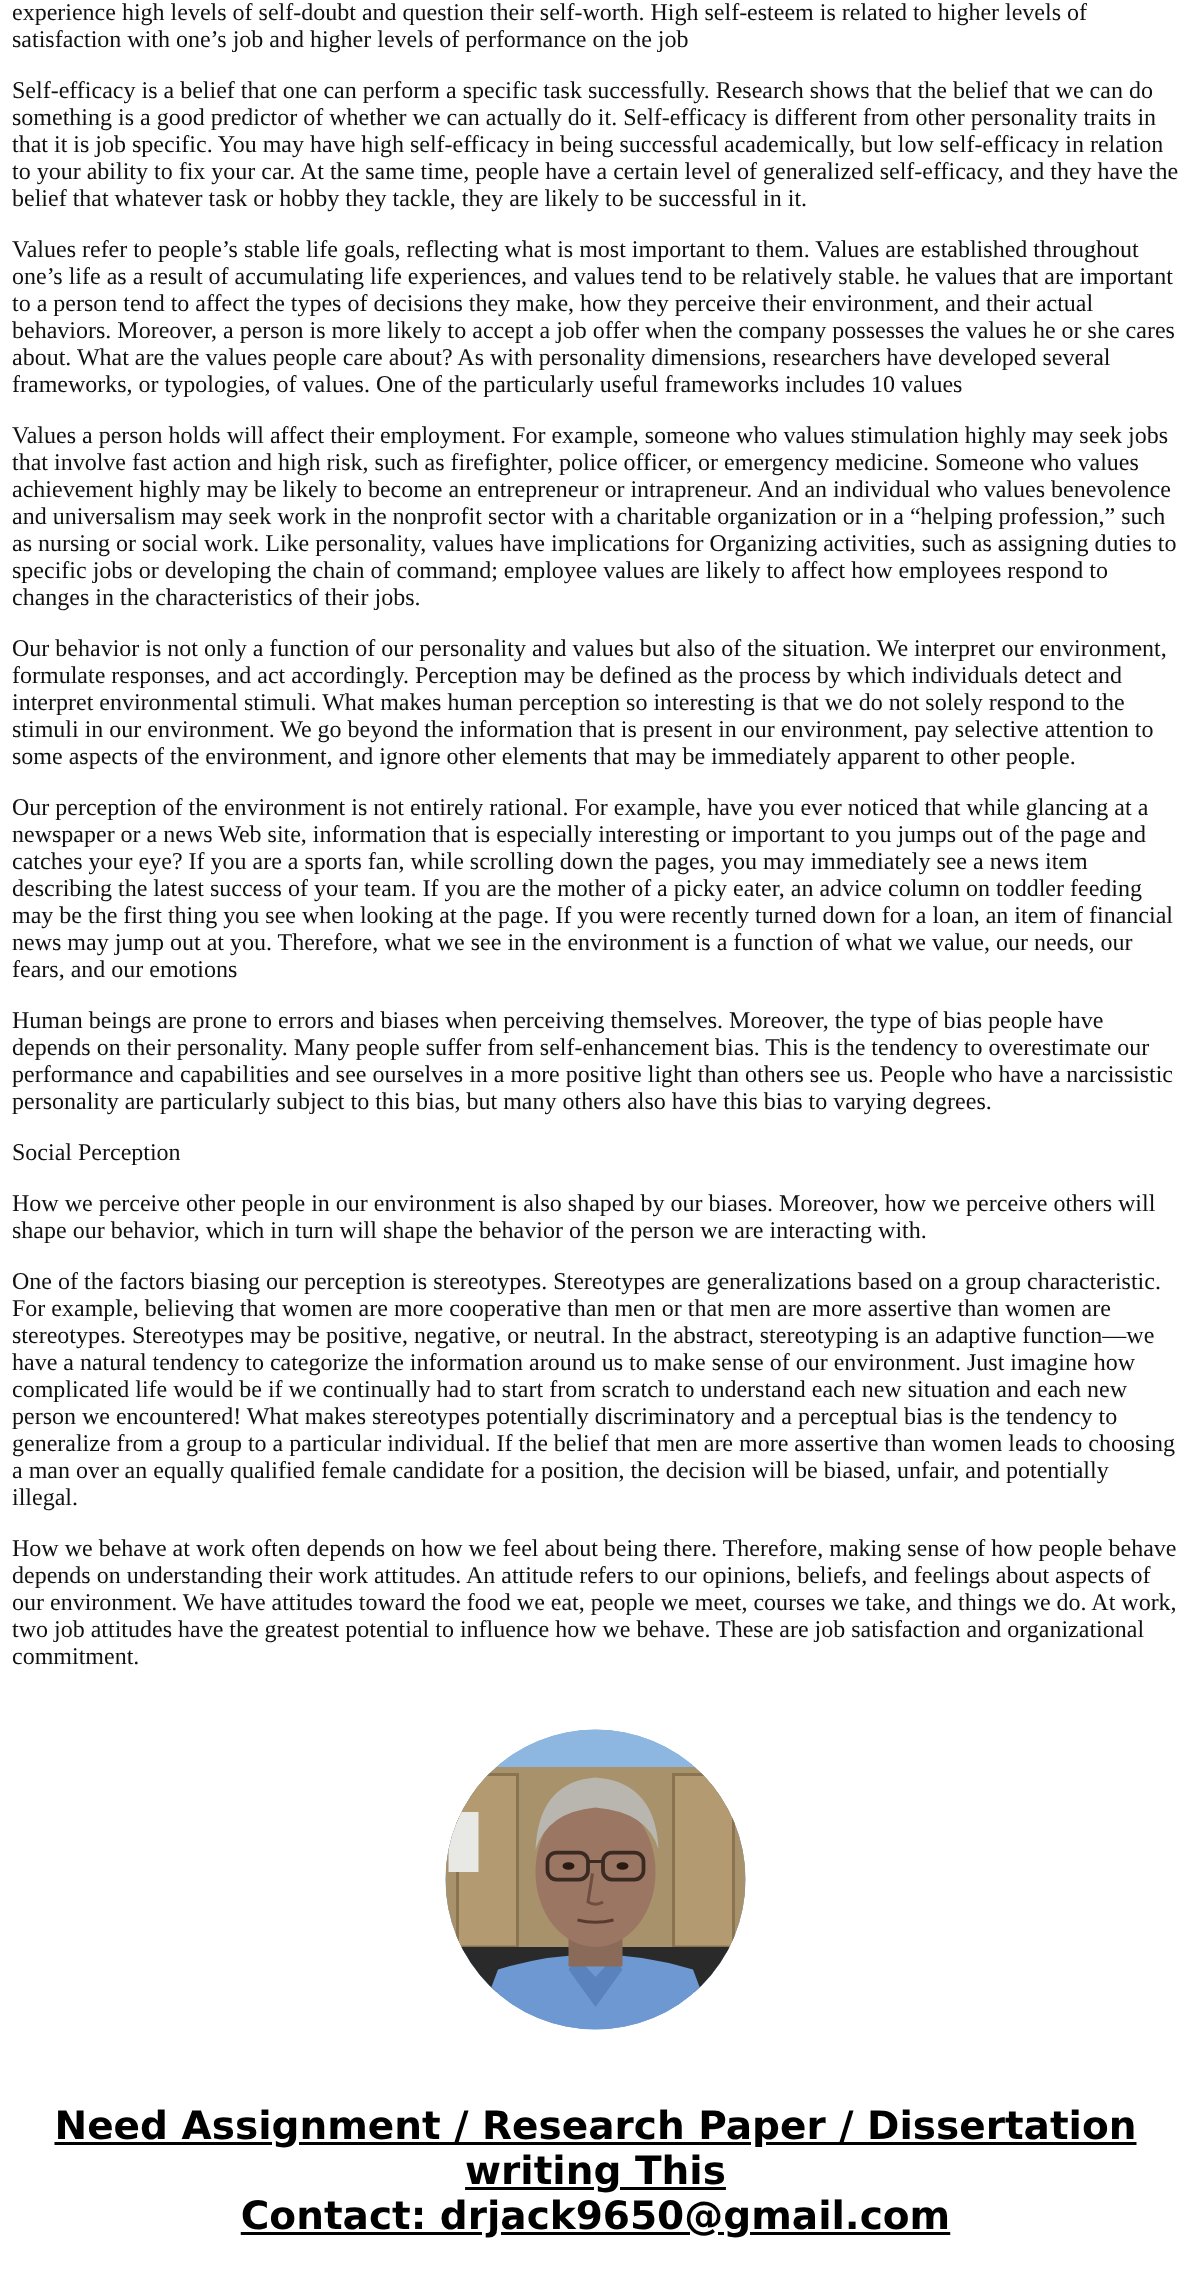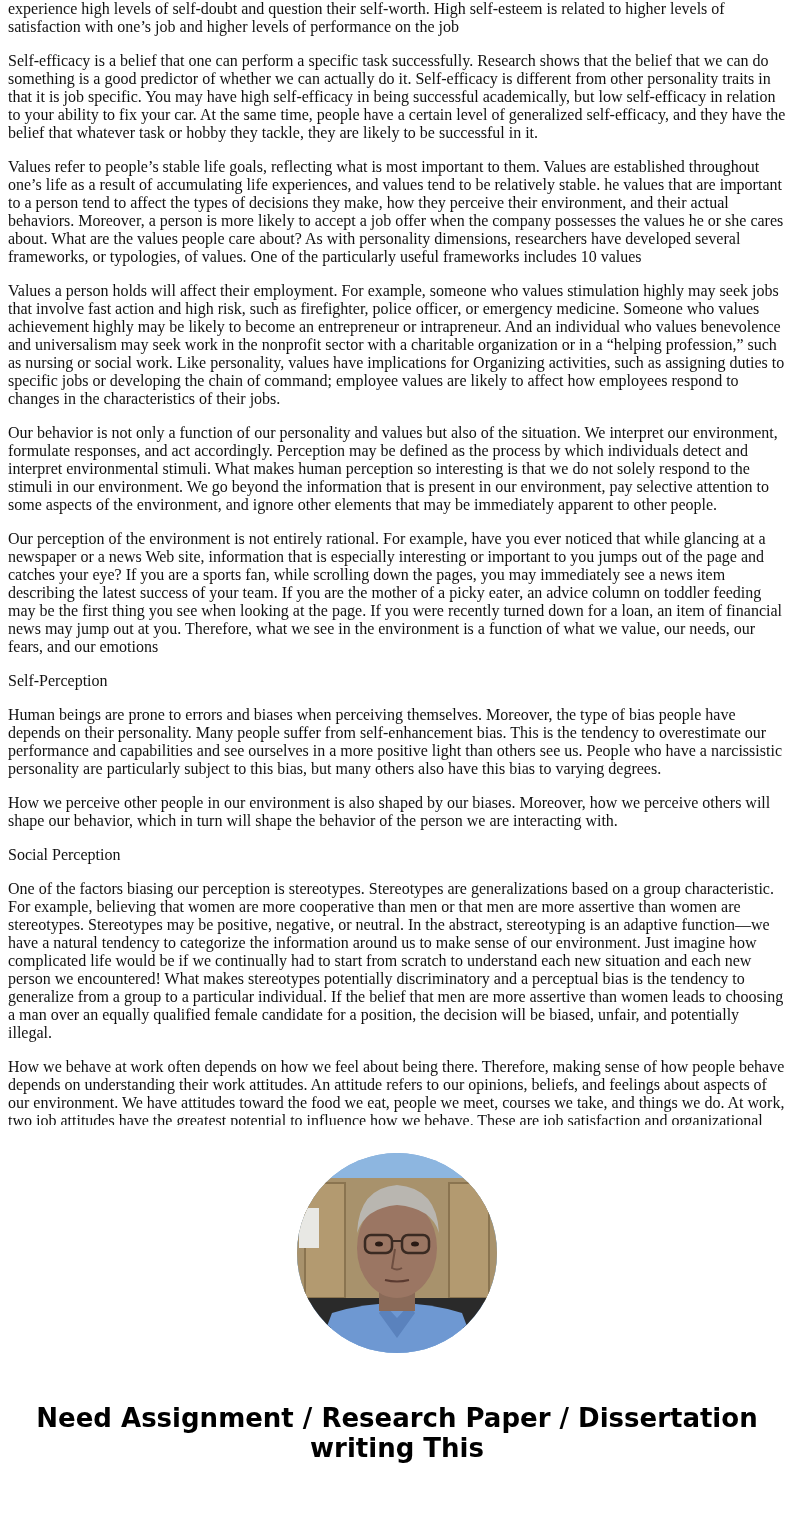--- a/index.html
+++ b/index.html
@@ -46,38 +46,38 @@
     position: absolute;
     left: 0;
     top: 1403px;
     width: 794px;
     text-align: center;
     font-family: "DejaVu Sans", "Liberation Sans", sans-serif;
     font-weight: bold;
     font-size: 26px;
     line-height: 30px;
     color: #000000;
+    text-decoration: underline;
   }
   .promo div { display: block; }
 </style>
 </head>
 <body>
 
 <div class="article-viewport">
   <div class="article">
     <p>Self-esteem is the degree to which a person has overall positive feelings about themselves. People with low self-esteem experience high levels of self-doubt and question their self-worth. High self-esteem is related to higher levels of satisfaction with one’s job and higher levels of performance on the job</p>
     <p>Self-efficacy is a belief that one can perform a specific task successfully. Research shows that the belief that we can do something is a good predictor of whether we can actually do it. Self-efficacy is different from other personality traits in that it is job specific. You may have high self-efficacy in being successful academically, but low self-efficacy in relation to your ability to fix your car. At the same time, people have a certain level of generalized self-efficacy, and they have the belief that whatever task or hobby they tackle, they are likely to be successful in it.</p>
     <p>Values refer to people’s stable life goals, reflecting what is most important to them. Values are established throughout one’s life as a result of accumulating life experiences, and values tend to be relatively stable. he values that are important to a person tend to affect the types of decisions they make, how they perceive their environment, and their actual behaviors. Moreover, a person is more likely to accept a job offer when the company possesses the values he or she cares about. What are the values people care about? As with personality dimensions, researchers have developed several frameworks, or typologies, of values. One of the particularly useful frameworks includes 10 values</p>
     <p>Values a person holds will affect their employment. For example, someone who values stimulation highly may seek jobs that involve fast action and high risk, such as firefighter, police officer, or emergency medicine. Someone who values achievement highly may be likely to become an entrepreneur or intrapreneur. And an individual who values benevolence and universalism may seek work in the nonprofit sector with a charitable organization or in a “helping profession,” such as nursing or social work. Like personality, values have implications for Organizing activities, such as assigning duties to specific jobs or developing the chain of command; employee values are likely to affect how employees respond to changes in the characteristics of their jobs.</p>
     <p>Our behavior is not only a function of our personality and values but also of the situation. We interpret our environment, formulate responses, and act accordingly. Perception may be defined as the process by which individuals detect and interpret environmental stimuli. What makes human perception so interesting is that we do not solely respond to the stimuli in our environment. We go beyond the information that is present in our environment, pay selective attention to some aspects of the environment, and ignore other elements that may be immediately apparent to other people.</p>
     <p>Our perception of the environment is not entirely rational. For example, have you ever noticed that while glancing at a newspaper or a news Web site, information that is especially interesting or important to you jumps out of the page and catches your eye? If you are a sports fan, while scrolling down the pages, you may immediately see a news item describing the latest success of your team. If you are the mother of a picky eater, an advice column on toddler feeding may be the first thing you see when looking at the page. If you were recently turned down for a loan, an item of financial news may jump out at you. Therefore, what we see in the environment is a function of what we value, our needs, our fears, and our emotions</p>
-    <p>Self-Perception</p>
     <p>Human beings are prone to errors and biases when perceiving themselves. Moreover, the type of bias people have depends on their personality. Many people suffer from self-enhancement bias. This is the tendency to overestimate our performance and capabilities and see ourselves in a more positive light than others see us. People who have a narcissistic personality are particularly subject to this bias, but many others also have this bias to varying degrees.</p>
+    <p>Social Perception</p>
     <p>How we perceive other people in our environment is also shaped by our biases. Moreover, how we perceive others will shape our behavior, which in turn will shape the behavior of the person we are interacting with.</p>
-    <p>Social Perception</p>
     <p>One of the factors biasing our perception is stereotypes. Stereotypes are generalizations based on a group characteristic. For example, believing that women are more cooperative than men or that men are more assertive than women are stereotypes. Stereotypes may be positive, negative, or neutral. In the abstract, stereotyping is an adaptive function—we have a natural tendency to categorize the information around us to make sense of our environment. Just imagine how complicated life would be if we continually had to start from scratch to understand each new situation and each new person we encountered! What makes stereotypes potentially discriminatory and a perceptual bias is the tendency to generalize from a group to a particular individual. If the belief that men are more assertive than women leads to choosing a man over an equally qualified female candidate for a position, the decision will be biased, unfair, and potentially illegal.</p>
     <p>How we behave at work often depends on how we feel about being there. Therefore, making sense of how people behave depends on understanding their work attitudes. An attitude refers to our opinions, beliefs, and feelings about aspects of our environment. We have attitudes toward the food we eat, people we meet, courses we take, and things we do. At work, two job attitudes have the greatest potential to influence how we behave. These are job satisfaction and organizational commitment.</p>
   </div>
 </div>
 
 <div class="avatar">
   <svg width="200" height="200" viewBox="0 0 200 200">
 
     <rect x="0" y="0" width="200" height="200" fill="#8db6e0"></rect>
 
@@ -105,13 +105,14 @@
     <ellipse cx="118" cy="91" rx="4" ry="2.5" fill="#2a1a14"></ellipse>
 
     <path d="M98 96 L95 115 Q100 118 105 115" fill="none" stroke="#6e4e40" stroke-width="2"></path>
     <path d="M88 127 Q100 130 112 127" fill="none" stroke="#5a3a30" stroke-width="2"></path>
   </svg>
 </div>
 
 <div class="promo">
   <div>Need Assignment / Research Paper / Dissertation</div>
   <div>writing This</div>
+  <div>Contact: drjack9650@gmail.com</div>
 </div>
 
 </body></html>

